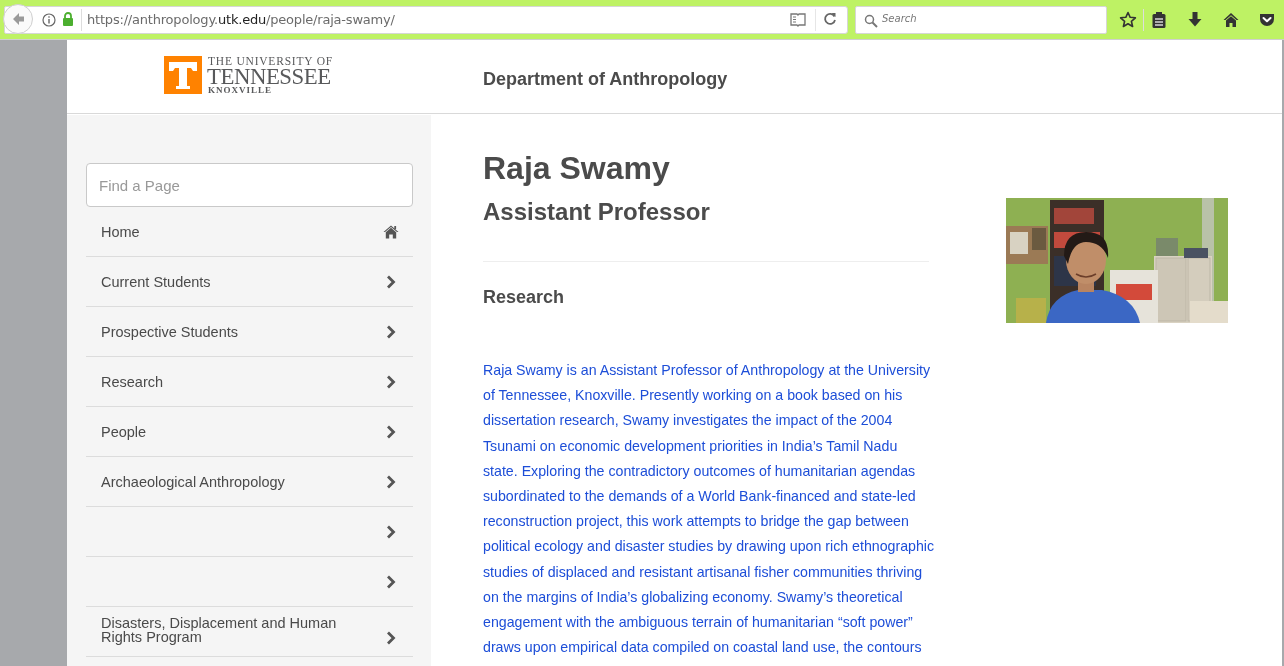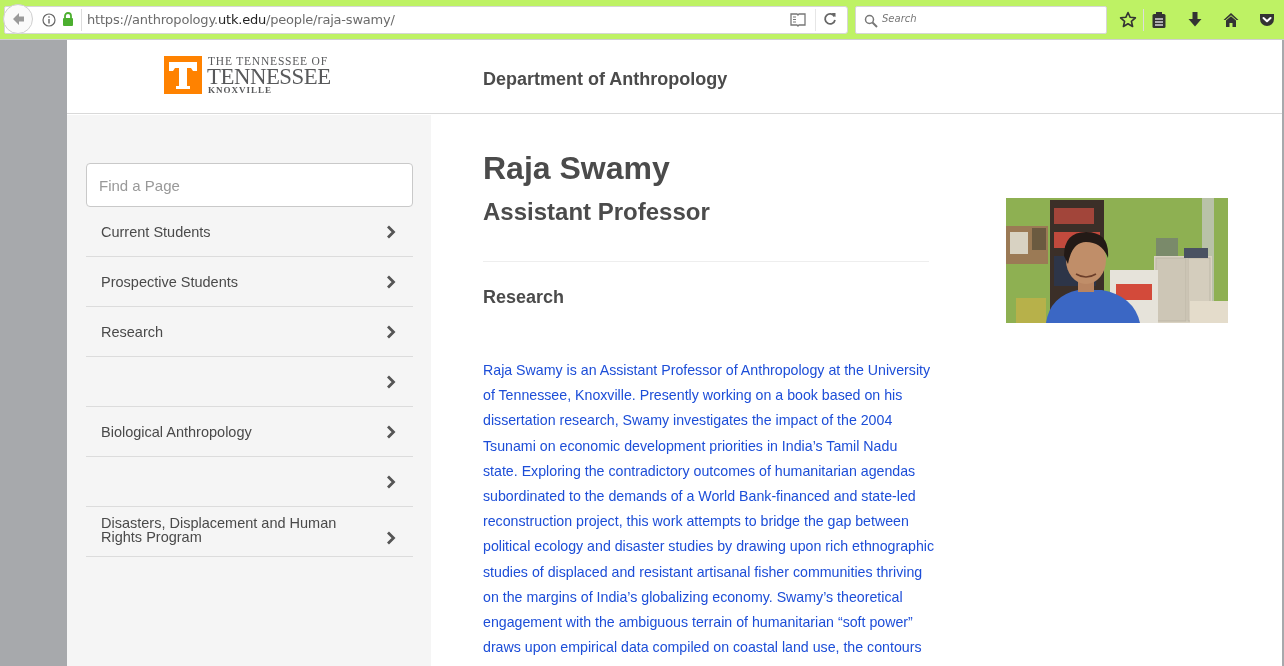--- a/index.html
+++ b/index.html
@@ -127,30 +127,40 @@
 <div class="page-gutter"></div>
 <div class="page-rightedge"></div>
 
 <div class="header">
   <div class="logo">
     <div class="logo-box">
       <svg width="38" height="38" viewBox="0 0 38 38">
           <path d="M5 6 H33 V15 H29 L27 12 H23 V30 H26 V33 H12 V30 H15 V12 H11 L9 15 H5 Z" fill="#fff"></path>
         </svg>
     </div>
-    <span class="logo-line1">THE TENNESSEE OF</span>
+    <span class="logo-line1">THE UNIVERSITY OF</span>
     <span class="logo-line2">TENNESSEE</span>
     <span class="logo-line3">KNOXVILLE</span>
   </div>
   <div class="dept-title">Department of Anthropology</div>
 </div>
 
 <div class="sidebar">
   <input class="find-input" type="text" placeholder="Find a Page" style="">
   <div class="nav-list">
+    <div class="nav-item home">
+      <span class="label">Home</span>
+      <span class="ico">
+          <svg width="16" height="14" viewBox="0 0 16 14">
+            <path d="M8 0.5 L0.5 7 L2 7 L8 2 L14 7 L15.5 7 Z" fill="#555"></path>
+            <path d="M2.8 7.2 L8 2.8 L13.2 7.2 V13.5 H9.8 V9.5 H6.2 V13.5 H2.8 Z" fill="#555"></path>
+            <rect x="11.3" y="1" width="1.8" height="3.2" fill="#555"></rect>
+          </svg>
+        </span>
+    </div>
     <div class="nav-item">
       <span class="label">Current Students</span>
       <span class="ico">
           <svg width="10" height="14" viewBox="0 0 10 14">
             <path d="M2 1.5 L7.5 7 L2 12.5" fill="none" stroke="#555" stroke-width="2.8"></path>
           </svg>
         </span>
     </div>
     <div class="nav-item">
       <span class="label">Prospective Students</span>
@@ -162,28 +172,36 @@
     </div>
     <div class="nav-item">
       <span class="label">Research</span>
       <span class="ico">
           <svg width="10" height="14" viewBox="0 0 10 14">
             <path d="M2 1.5 L7.5 7 L2 12.5" fill="none" stroke="#555" stroke-width="2.8"></path>
           </svg>
         </span>
     </div>
     <div class="nav-item">
-      <span class="ico">
-          <svg width="10" height="14" viewBox="0 0 10 14">
-            <path d="M2 1.5 L7.5 7 L2 12.5" fill="none" stroke="#555" stroke-width="2.8"></path>
-          </svg>
-        </span>
-    </div>
-    <div class="nav-item">
-      <span class="label">Biological Anthropology</span>
+      <span class="label">People</span>
+      <span class="ico">
+          <svg width="10" height="14" viewBox="0 0 10 14">
+            <path d="M2 1.5 L7.5 7 L2 12.5" fill="none" stroke="#555" stroke-width="2.8"></path>
+          </svg>
+        </span>
+    </div>
+    <div class="nav-item">
+      <span class="label">Archaeological Anthropology</span>
+      <span class="ico">
+          <svg width="10" height="14" viewBox="0 0 10 14">
+            <path d="M2 1.5 L7.5 7 L2 12.5" fill="none" stroke="#555" stroke-width="2.8"></path>
+          </svg>
+        </span>
+    </div>
+    <div class="nav-item">
       <span class="ico">
           <svg width="10" height="14" viewBox="0 0 10 14">
             <path d="M2 1.5 L7.5 7 L2 12.5" fill="none" stroke="#555" stroke-width="2.8"></path>
           </svg>
         </span>
     </div>
     <div class="nav-item">
       <span class="ico">
           <svg width="10" height="14" viewBox="0 0 10 14">
             <path d="M2 1.5 L7.5 7 L2 12.5" fill="none" stroke="#555" stroke-width="2.8"></path>

